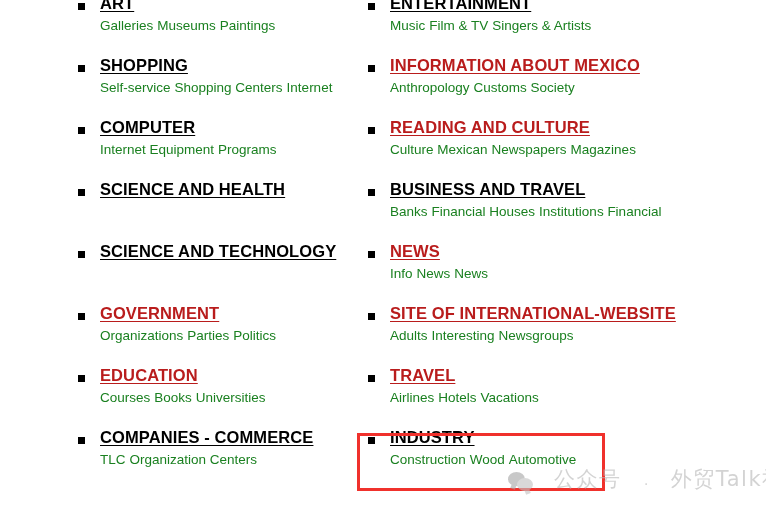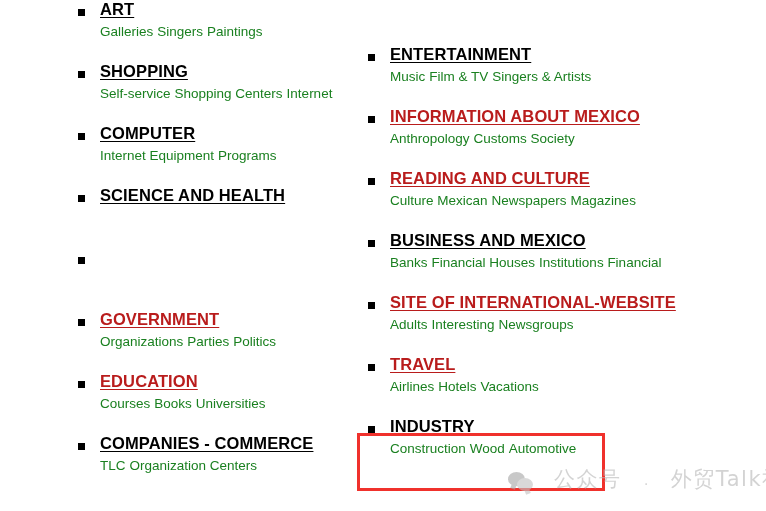--- a/index.html
+++ b/index.html
@@ -21,20 +21,21 @@
     height: 511px;
   }
 
   .columns {
     position: absolute;
     left: 0;
     top: 0;
     width: 766px;
     height: 490px;
     display: flex;
+    align-items: flex-end;
   }
 
   .column {
     position: relative;
   }
   .column.left  { width: 270px; margin-left: 78px; }
   .column.right { width: 380px; margin-left: 20px; margin-top: 45px; }
 
   .cat {
     position: relative;
@@ -156,38 +157,39 @@
 </head>
 <body>
 
 <div id="page">
 
   <div class="columns">
     <div class="column left">
         <div class="cat">
           <span class="bullet"></span>
           <div><span class="cat-title black">ART</span></div>
-          <div class="links"><a>Galleries</a><a>Singers</a><a>Paintings</a></div>
+          <div class="links"><a>Galleries</a><a>Museums</a><a>Paintings</a></div>
         </div>
         <div class="cat">
           <span class="bullet"></span>
           <div><span class="cat-title black">SHOPPING</span></div>
           <div class="links"><a>Self-service</a><a>Shopping Centers</a><a>Internet</a></div>
         </div>
         <div class="cat">
           <span class="bullet"></span>
           <div><span class="cat-title black">COMPUTER</span></div>
           <div class="links"><a>Internet Equipment</a><a>Programs</a></div>
         </div>
         <div class="cat">
           <span class="bullet"></span>
           <div><span class="cat-title black">SCIENCE AND HEALTH</span></div>
         </div>
         <div class="cat">
           <span class="bullet"></span>
+          <div><span class="cat-title black">SCIENCE AND TECHNOLOGY</span></div>
         </div>
         <div class="cat">
           <span class="bullet"></span>
           <div><span class="cat-title green">GOVERNMENT</span></div>
           <div class="links"><a>Organizations</a><a>Parties</a><a>Politics</a></div>
         </div>
         <div class="cat">
           <span class="bullet"></span>
           <div><span class="cat-title green">EDUCATION</span></div>
           <div class="links"><a>Courses</a><a>Books</a><a>Universities</a></div>
@@ -209,22 +211,27 @@
           <div><span class="cat-title green">INFORMATION ABOUT MEXICO</span></div>
           <div class="links"><a>Anthropology</a><a>Customs Society</a></div>
         </div>
         <div class="cat">
           <span class="bullet"></span>
           <div><span class="cat-title green">READING AND CULTURE</span></div>
           <div class="links"><a>Culture Mexican</a><a>Newspapers</a><a>Magazines</a></div>
         </div>
         <div class="cat">
           <span class="bullet"></span>
-          <div><span class="cat-title black">BUSINESS AND MEXICO</span></div>
+          <div><span class="cat-title black">BUSINESS AND TRAVEL</span></div>
           <div class="links"><a>Banks</a><a>Financial Houses</a><a>Institutions Financial</a></div>
+        </div>
+        <div class="cat">
+          <span class="bullet"></span>
+          <div><span class="cat-title green">NEWS</span></div>
+          <div class="links"><a>Info</a><a>News</a><a>News</a></div>
         </div>
         <div class="cat">
           <span class="bullet"></span>
           <div><span class="cat-title green">SITE OF INTERNATIONAL-WEBSITE</span></div>
           <div class="links"><a>Adults</a><a>Interesting</a><a>Newsgroups</a></div>
         </div>
         <div class="cat">
           <span class="bullet"></span>
           <div><span class="cat-title green">TRAVEL</span></div>
           <div class="links"><a>Airlines</a><a>Hotels</a><a>Vacations</a></div>

